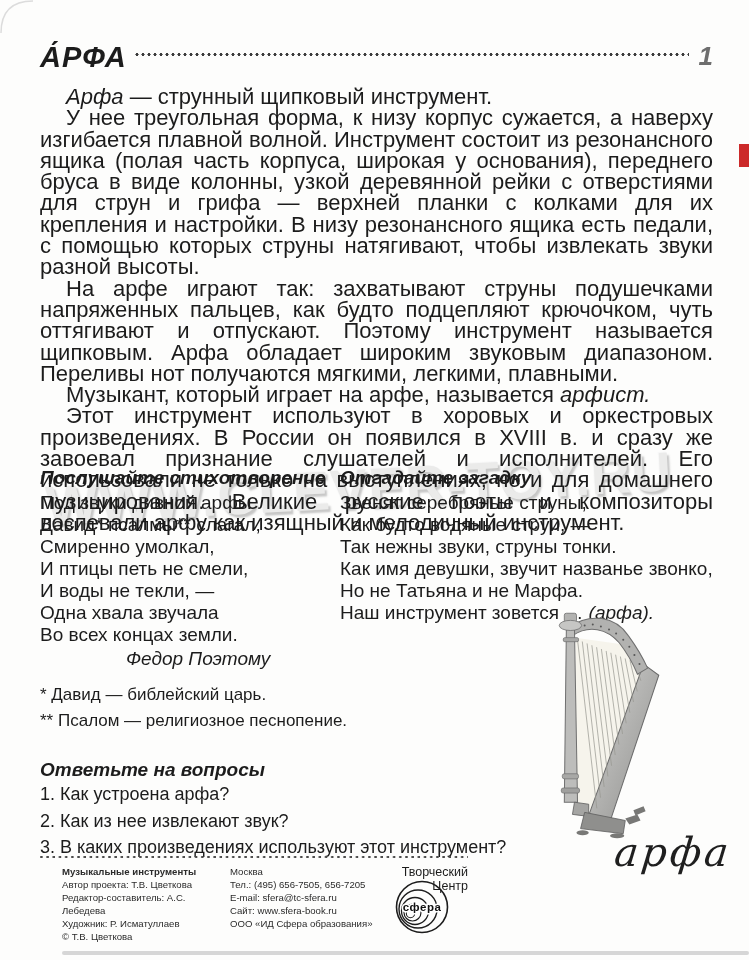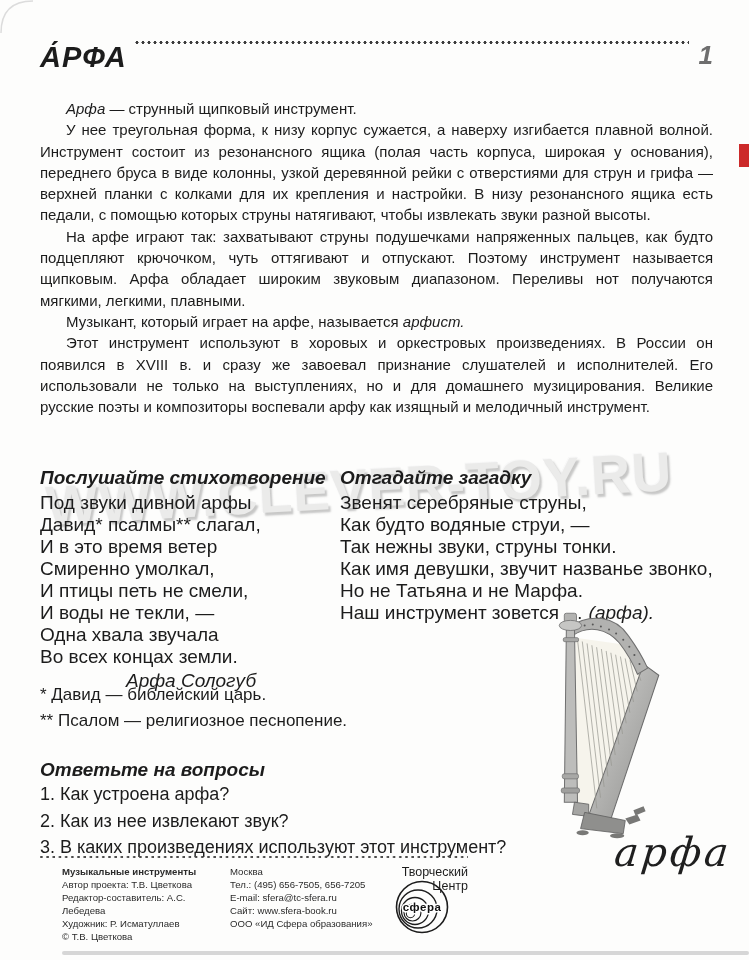--- a/index.html
+++ b/index.html
@@ -6,37 +6,37 @@
   body{
     width:749px;height:960px;position:relative;overflow:hidden;
     background:#ffffff;
     font-family:"Liberation Sans", sans-serif;
     color:#1c1c1c;
   }
   .page{position:absolute;inset:0;background:#fdfdfc;}
   .layer{position:absolute;z-index:1;}
 
   
-  .header{left:40px;right:36px;top:40px;display:flex;align-items:flex-start;}
+  .header{left:40px;right:36px;top:40px;display:flex;align-items:center;}
   .title{
     font-size:29px;font-weight:bold;font-style:italic;
     letter-spacing:1px;line-height:34px;white-space:nowrap;
   }
   .leader{
     flex:1;height:5px;margin:0 10px 6px 8px;
     background-image:radial-gradient(circle at 2px 2.5px,#3c3c3c 1.4px,transparent 1.7px);
     background-size:6px 5px;background-repeat:repeat-x;
   }
   .pagenum{
     font-size:26px;font-style:italic;font-weight:bold;
     color:#6e6e6e;line-height:30px;margin-bottom:2px;
   }
 
   
-  .intro{left:40px;width:673px;top:98px;font-size:15px;line-height:21.3px;text-align:justify;}
+  .intro{left:40px;width:673px;top:86px;font-size:22px;line-height:21.3px;text-align:justify;}
   .intro p{margin:0;text-indent:26px;}
   .it{font-style:italic;}
 
   
   .columns{left:40px;right:36px;top:467px;display:flex;justify-content:space-between;}
   .col-left{width:300px;flex:none;}
   .col-right{flex:1;}
   .col-heading{font-size:19px;font-weight:bold;font-style:italic;line-height:22px;margin-bottom:3px;}
   .verse-line{font-size:19px;line-height:22px;white-space:nowrap;}
   .poem-author{font-size:19px;line-height:22px;font-style:italic;padding-left:86px;margin-top:2px;}
@@ -113,27 +113,26 @@
     <p>На арфе играют так: захватывают струны подушечками напряженных пальцев, как будто подцепляют крючочком, чуть оттягивают и отпускают. Поэтому инструмент называется щипковым. Арфа обладает широким звуковым диапазоном. Переливы нот получаются мягкими, легкими, плавными.</p>
     <p><span>Музыкант, который играет на арфе, называется </span><span class="it">арфист.</span></p>
     <p>Этот инструмент используют в хоровых и оркестровых произведениях. В России он появился в XVIII в. и сразу же завоевал признание слушателей и исполнителей. Его использовали не только на выступлениях, но и для домашнего музицирования. Великие русские поэты и композиторы воспевали арфу как изящный и мелодичный инструмент.</p>
   </div>
 
   <div class="layer columns">
     <div class="col-left">
       <div class="col-heading">Послушайте стихотворение</div>
       <div class="verse-line">Под звуки дивной арфы</div>
       <div class="verse-line">Давид* псалмы** слагал,</div>
-      <div class="verse-line">И в это время ветер</div>
       <div class="verse-line">Смиренно умолкал,</div>
       <div class="verse-line">И птицы петь не смели,</div>
       <div class="verse-line">И воды не текли, —</div>
       <div class="verse-line">Одна хвала звучала</div>
       <div class="verse-line">Во всех концах земли.</div>
-      <div class="poem-author">Арфа Сологуб</div>
+      <div class="poem-author">Федор Поэтому</div>
     </div>
     <div class="col-right">
       <div class="col-heading">Отгадайте загадку</div>
       <div class="verse-line">Звенят серебряные струны,</div>
       <div class="verse-line">Как будто водяные струи, —</div>
       <div class="verse-line">Так нежны звуки, струны тонки.</div>
       <div class="verse-line">Как имя девушки, звучит названье звонко,</div>
       <div class="verse-line">Но не Татьяна и не Марфа.</div>
       <div class="verse-line"><span>Наш инструмент зовется … </span><span class="it">(арфа).</span></div>
     </div>

